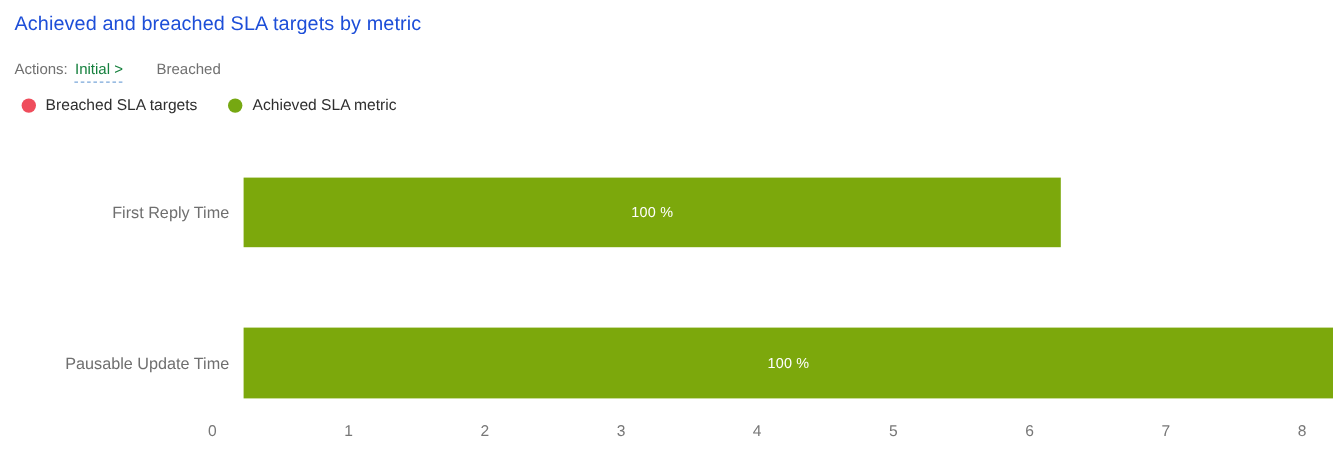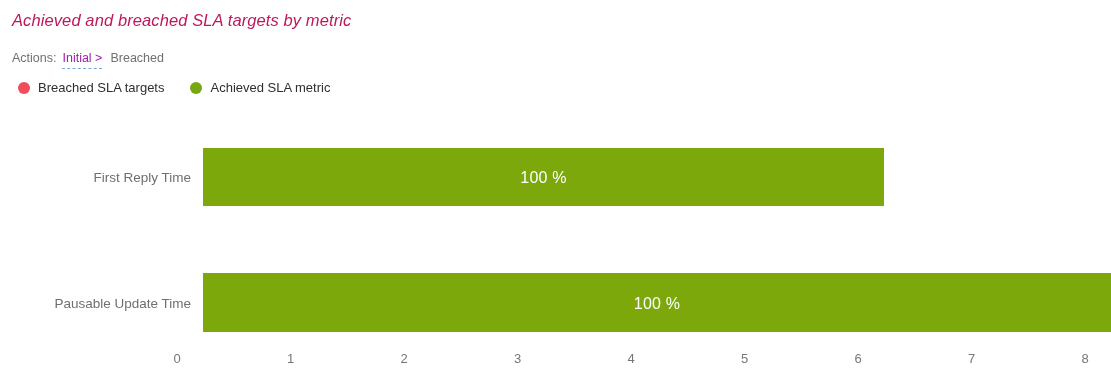--- a/index.html
+++ b/index.html
@@ -24,48 +24,47 @@
     box-sizing: border-box;
   }
 
   
   .chart-title {
     position: absolute;
     left: 12px;
     top: 9px;
     font-size: 16.5px;
     line-height: 22px;
-    color: #be185d;
+    color: #1d4ed8;
     letter-spacing: 0.1px;
     white-space: nowrap;
-    font-style: italic;
   }
 
   .actions-row {
     position: absolute;
     left: 12px;
     top: 50px;
     display: flex;
     align-items: baseline;
     gap: 0;
     font-size: 12.5px;
     line-height: 17px;
     color: #707070;
     white-space: nowrap;
   }
   .actions-label {
     color: #707070;
     margin-right: 6px;
   }
   .action-link {
-    color: #a21caf;
+    color: #15803d;
     border-bottom: 1px dashed #7aa7d9;
     padding-bottom: 1px;
     cursor: pointer;
-    margin-right: 8px;
+    margin-right: 28px;
   }
   .action-item {
     color: #707070;
     cursor: pointer;
   }
 
   
   .legend {
     position: absolute;
     left: 18px;
@@ -130,21 +129,21 @@
     top: 0;
     height: 100%;
     background: #7CA80C;
     cursor: pointer;
   }
 
   .bar-value {
     position: absolute;
     top: 50%;
     transform: translateY(-50%);
-    font-size: 16px;
+    font-size: 12px;
     line-height: 13px;
     color: #ffffff;
     white-space: nowrap;
     letter-spacing: 0.2px;
     pointer-events: none;
     text-align: center;
   }
 
   
   .x-axis {

